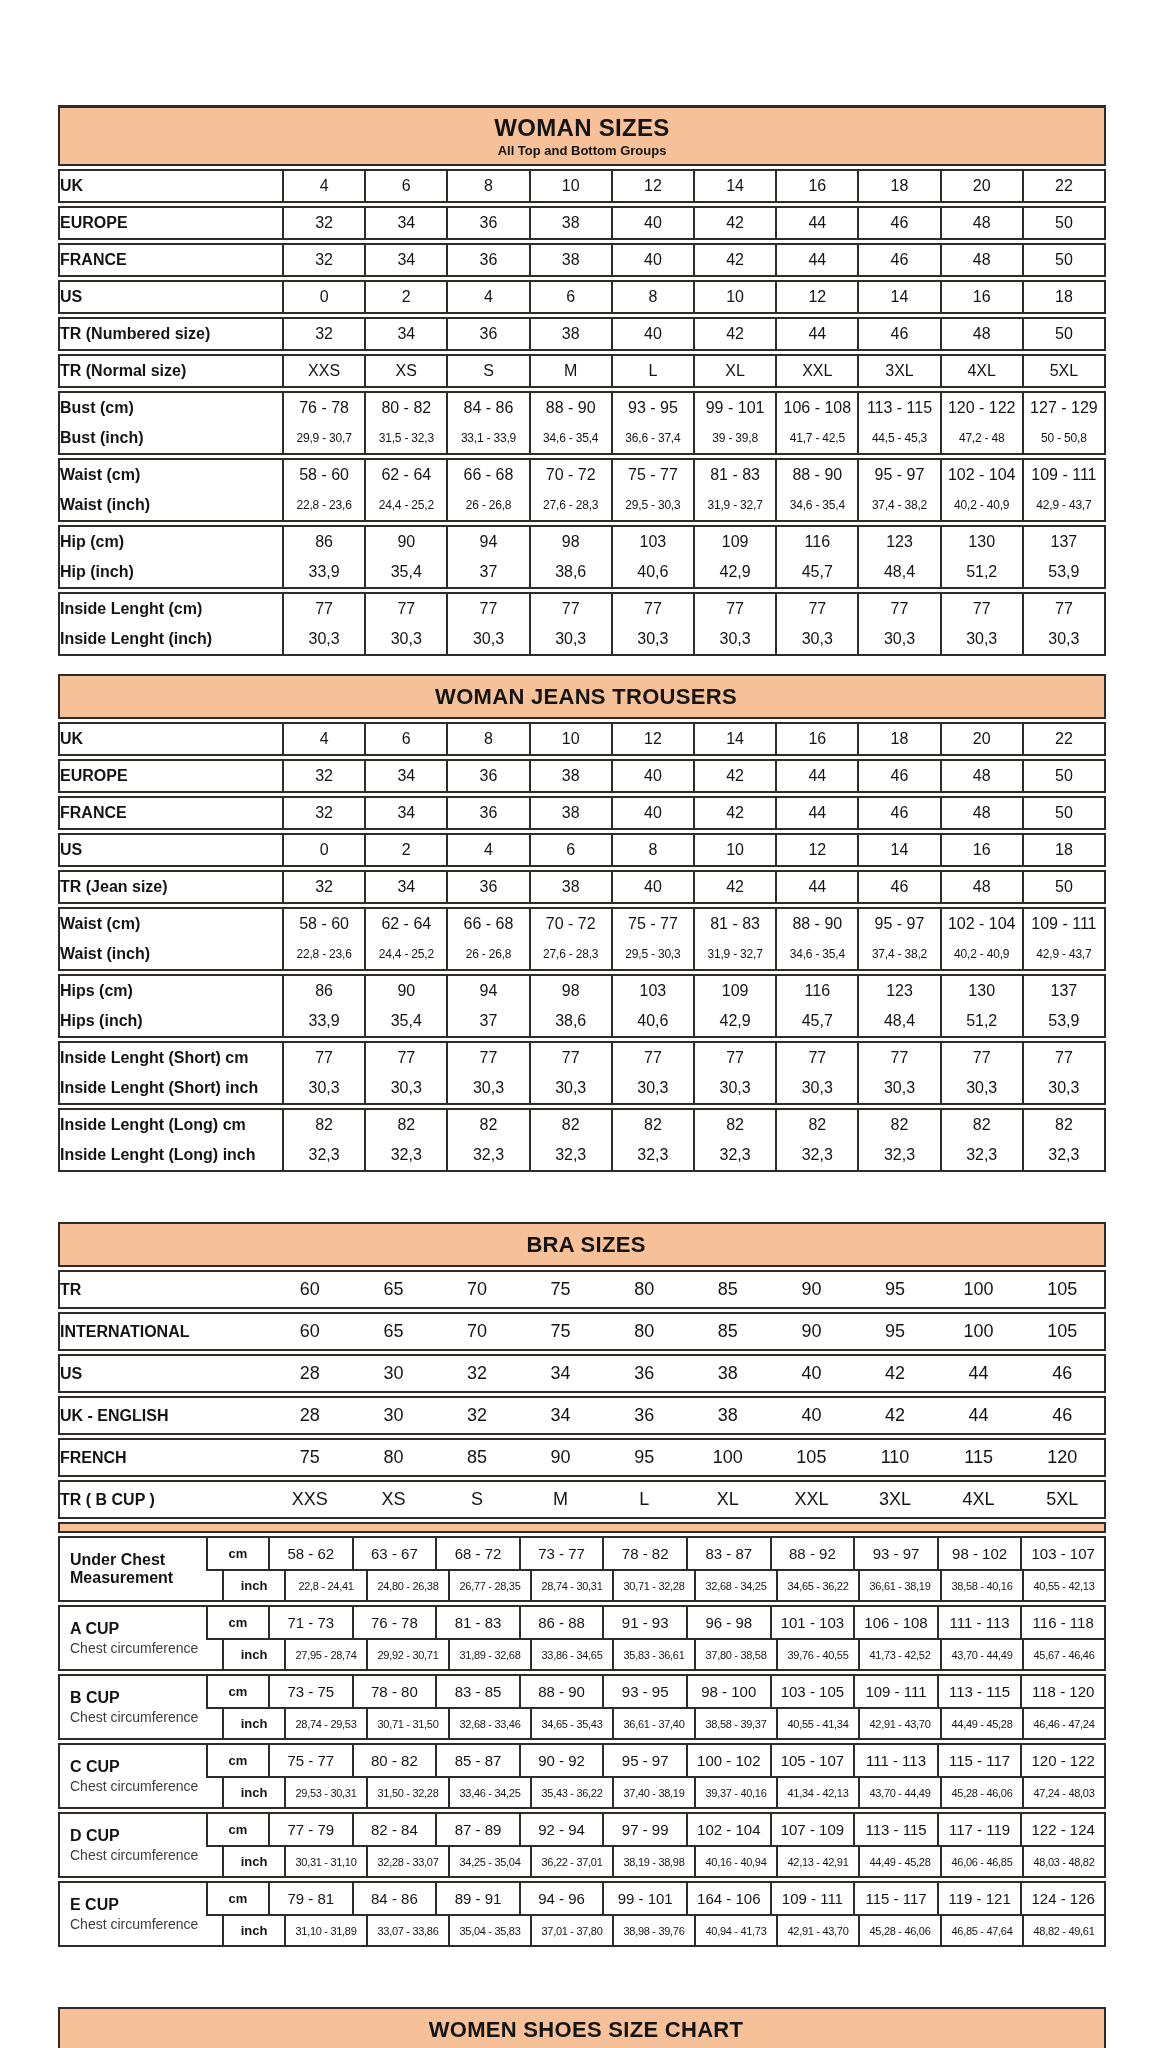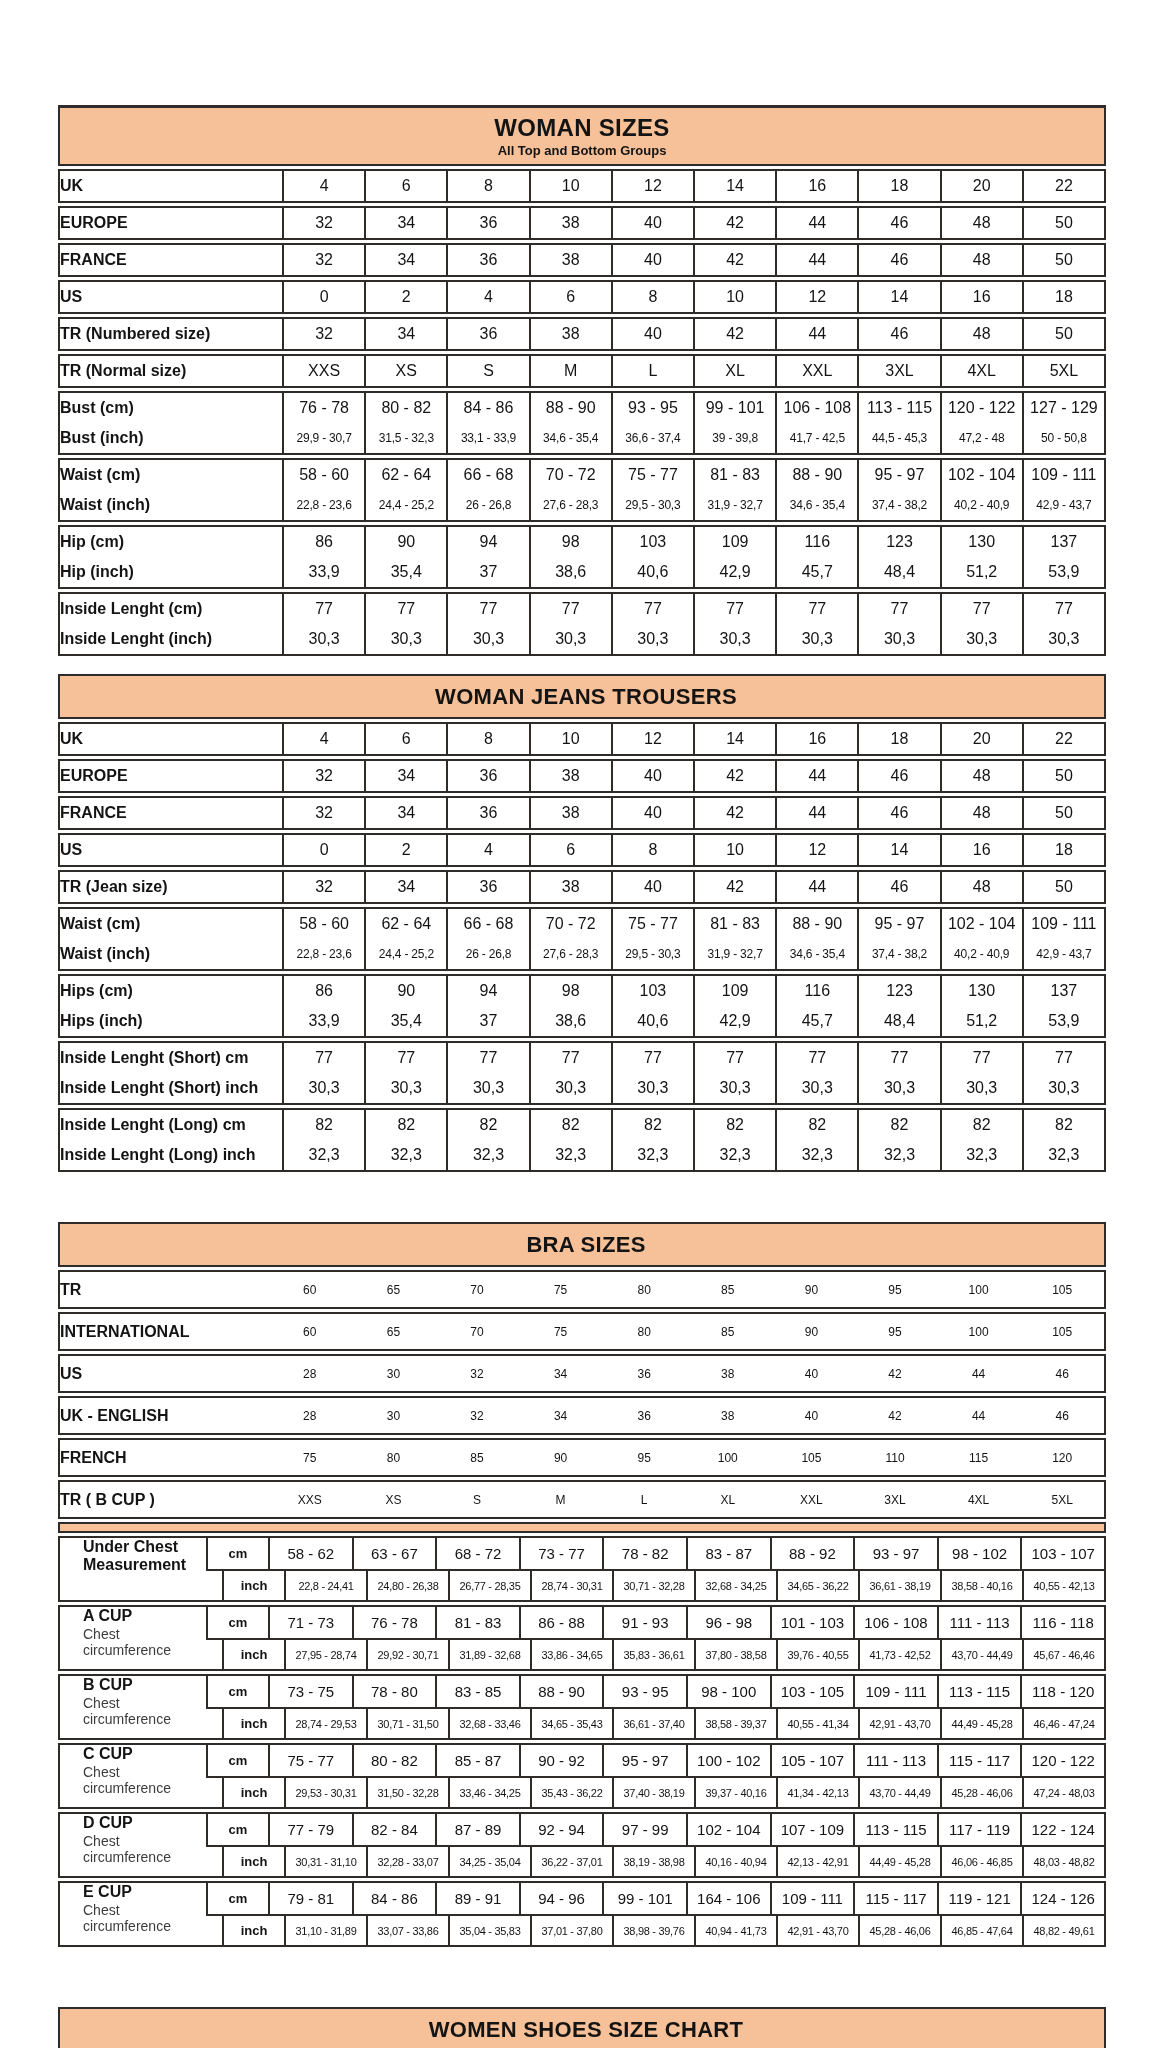--- a/index.html
+++ b/index.html
@@ -54,38 +54,38 @@
     font-weight:bold;font-size:16px;
     white-space:nowrap;
   }
   .val{
     display:flex;align-items:center;justify-content:center;
     border-left:2px solid var(--bd);
     font-size:16px;
     white-space:nowrap;
   }
   .row.small .val{font-size:12px;letter-spacing:-.2px;}
-  .t-bra .row .val{border-left:none;font-size:12px;}
+  .t-bra .row .val{border-left:none;font-size:18px;}
   .t-shoes .row.tall .val{font-weight:bold;font-size:17px;}
   .t-shoes .row .val{font-size:15px;}
 
   
   .strip{
     height:11px;
     background:var(--peach);
     border:2px solid var(--bd);
     margin-bottom:3px;
   }
 
   
   .grp.cup{display:flex;}
   .cup-lbl{
     flex:0 0 146px;
-    display:flex;flex-direction:column;justify-content:flex-start;
-    padding-left:23px;padding-right:6px;
+    display:flex;flex-direction:column;justify-content:center;
+    padding-left:10px;padding-right:6px;
   }
   .cup-name{font-weight:bold;font-size:16px;line-height:1.15;}
   .cup-sub{font-size:14px;color:#3c3c3c;margin-top:1px;}
   .cup-rows{flex:1;display:flex;flex-direction:column;}
   .cup-row{
     display:grid;
     grid-template-columns:62px repeat(10,1fr);
     height:31px;align-items:stretch;
   }
   .cup-row + .cup-row{border-top:2px solid var(--bd);padding-left:16px;}

